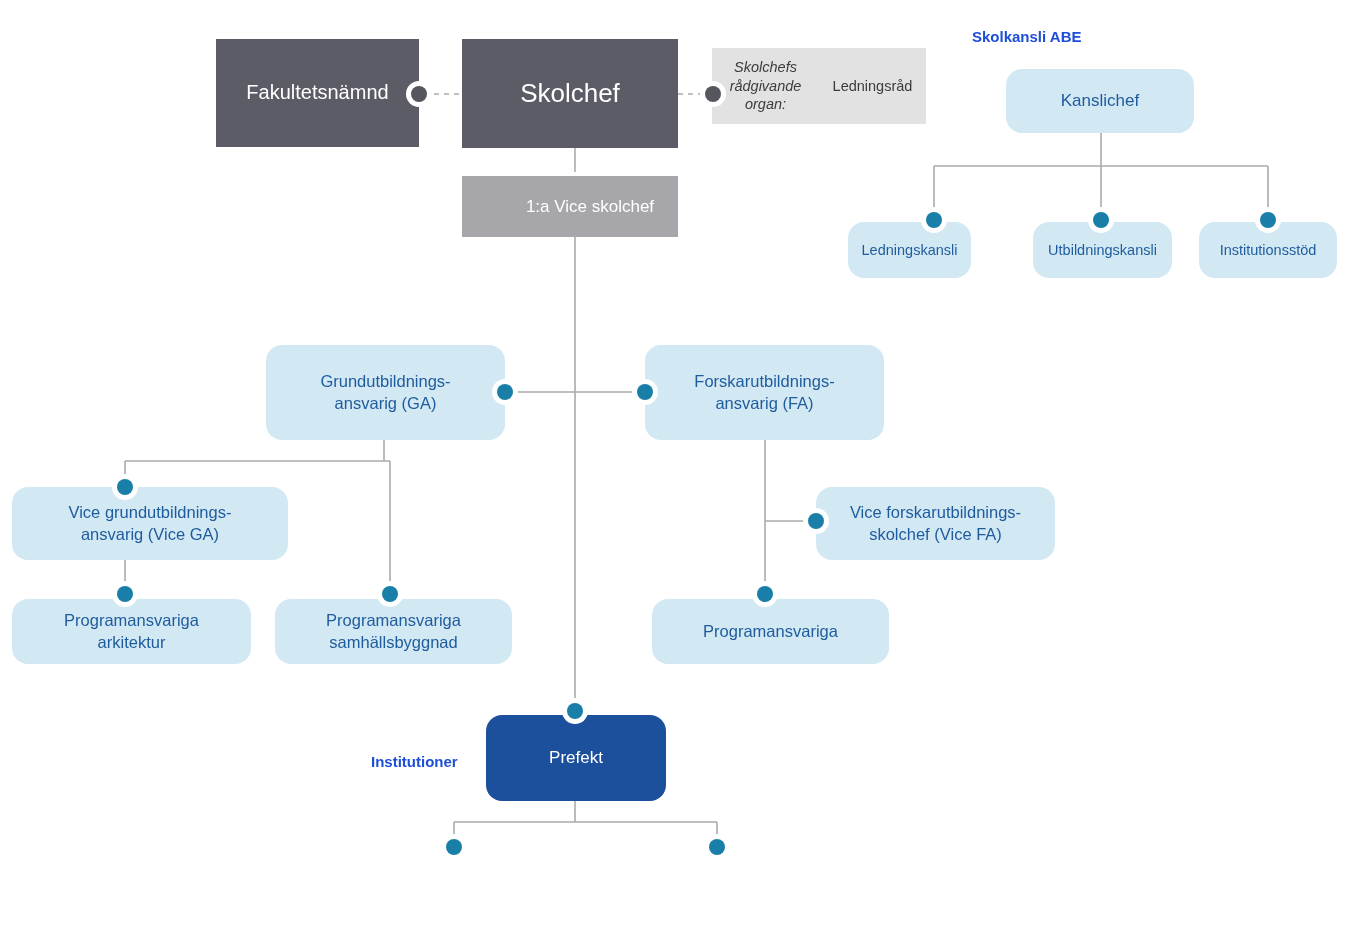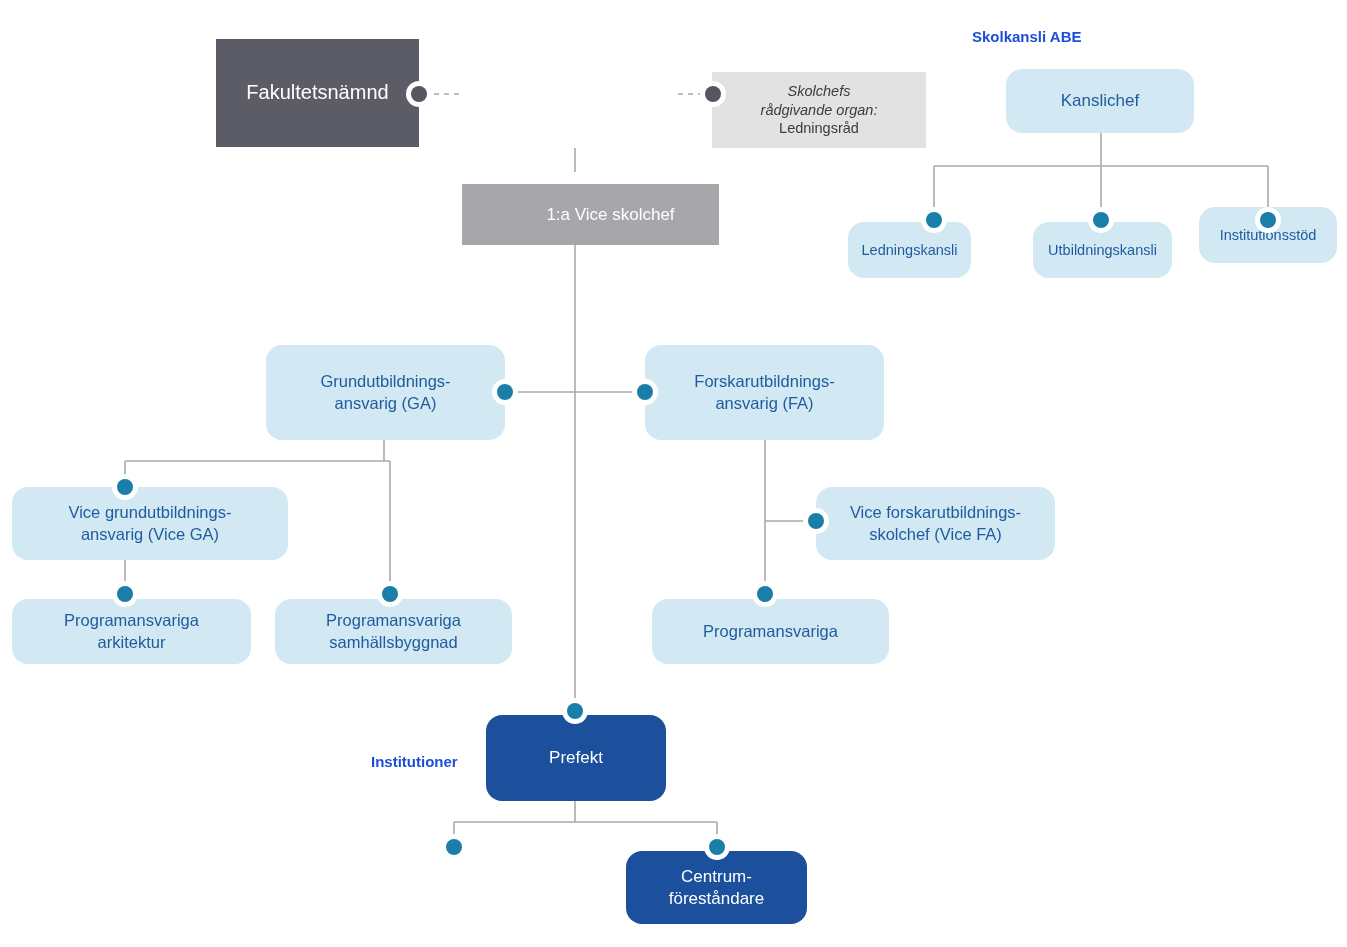--- a/index.html
+++ b/index.html
@@ -152,49 +152,52 @@
   </svg>
 
   <div class="caption" style="left:972px; top:28px;">Skolkansli ABE</div>
 
   <div class="caption" style="left:371px; top:753px;">Institutioner</div>
 
   <div class="node node-dark" style="left:216px; top:39px; width:203px; height:108px; font-size:20px;">
     <span class="label">Fakultetsnämnd</span>
   </div>
 
-
-  <div class="node node-lightgray" style="left:712px; top:72px; width:214px; height:76px; font-size:14.5px; flex-direction:column;justify-content:center;">
+  <div class="node node-dark" style="left:462px; top:39px; width:216px; height:109px; font-size:26px;">
+    <span class="label">Skolchef</span>
+  </div>
+
+  <div class="node node-lightgray" style="left:712px; top:48px; width:214px; height:76px; font-size:14.5px; flex-direction:row;justify-content:center;">
     <span class="label italic">Skolchefs
 rådgivande organ:</span>
     <span class="label">Ledningsråd</span>
   </div>
 
-  <div class="node node-darkgray" style="left:462px; top:184px; width:257px; height:61px; font-size:17px;padding-left:40px;">
+  <div class="node node-darkgray" style="left:462px; top:176px; width:216px; height:61px; font-size:17px;padding-left:40px;">
     <span class="label">1:a Vice skolchef</span>
   </div>
 
   <div class="dot dot-gray" style="left:406px; top:81px;"></div>
   <div class="dot dot-gray" style="left:700px; top:81px;"></div>
 
   <div class="node node-blue" style="left:1006px; top:69px; width:188px; height:64px; font-size:17px;">
     <span class="label">Kanslichef</span>
   </div>
 
   <div class="node node-blue" style="left:848px; top:222px; width:123px; height:56px; font-size:14.5px;">
     <span class="label">Ledningskansli</span>
   </div>
   <div class="dot" style="left:921px; top:207px;"></div>
 
   <div class="node node-blue" style="left:1033px; top:222px; width:139px; height:56px; font-size:14.5px;">
     <span class="label">Utbildningskansli</span>
   </div>
   <div class="dot" style="left:1088px; top:207px;"></div>
 
-  <div class="node node-blue" style="left:1199px; top:207px; width:138px; height:56px; font-size:14.5px;">
+  <div class="node node-blue" style="left:1199px; top:222px; width:138px; height:56px; font-size:14.5px;">
     <span class="label">Institutionsstöd</span>
   </div>
   <div class="dot" style="left:1255px; top:207px;"></div>
 
   <div class="node node-blue" style="left:266px; top:345px; width:239px; height:95px; font-size:16.5px;">
     <span class="label">Grundutbildnings-
 ansvarig (GA)</span>
   </div>
   <div class="dot" style="left:492px; top:379px;"></div>
 
@@ -233,19 +236,15 @@
   </div>
   <div class="dot" style="left:752px; top:581px;"></div>
 
   <div class="node node-solid" style="left:486px; top:715px; width:180px; height:86px; font-size:17px;">
     <span class="label">Prefekt</span>
   </div>
   <div class="dot" style="left:562px; top:698px;"></div>
 
   <div class="dot" style="left:441px; top:834px;"></div>
 
-  <div class="node node-solid" style="left:626px; top:851px; width:181px; height:73px; font-size:17px;">
-    <span class="label">Centrum-
-föreståndare</span>
-  </div>
   <div class="dot" style="left:704px; top:834px;"></div>
 
 </div>
 
 </body></html>

